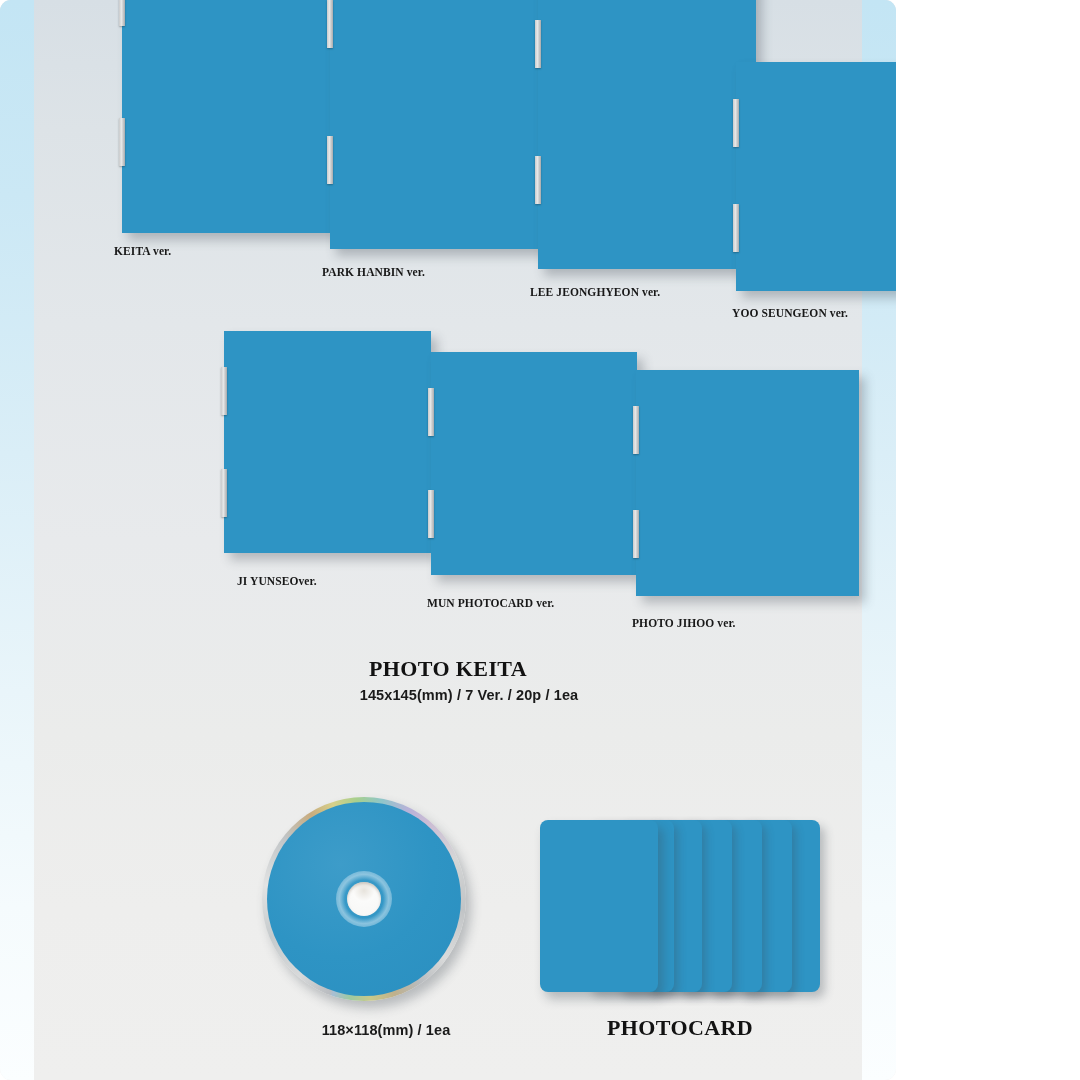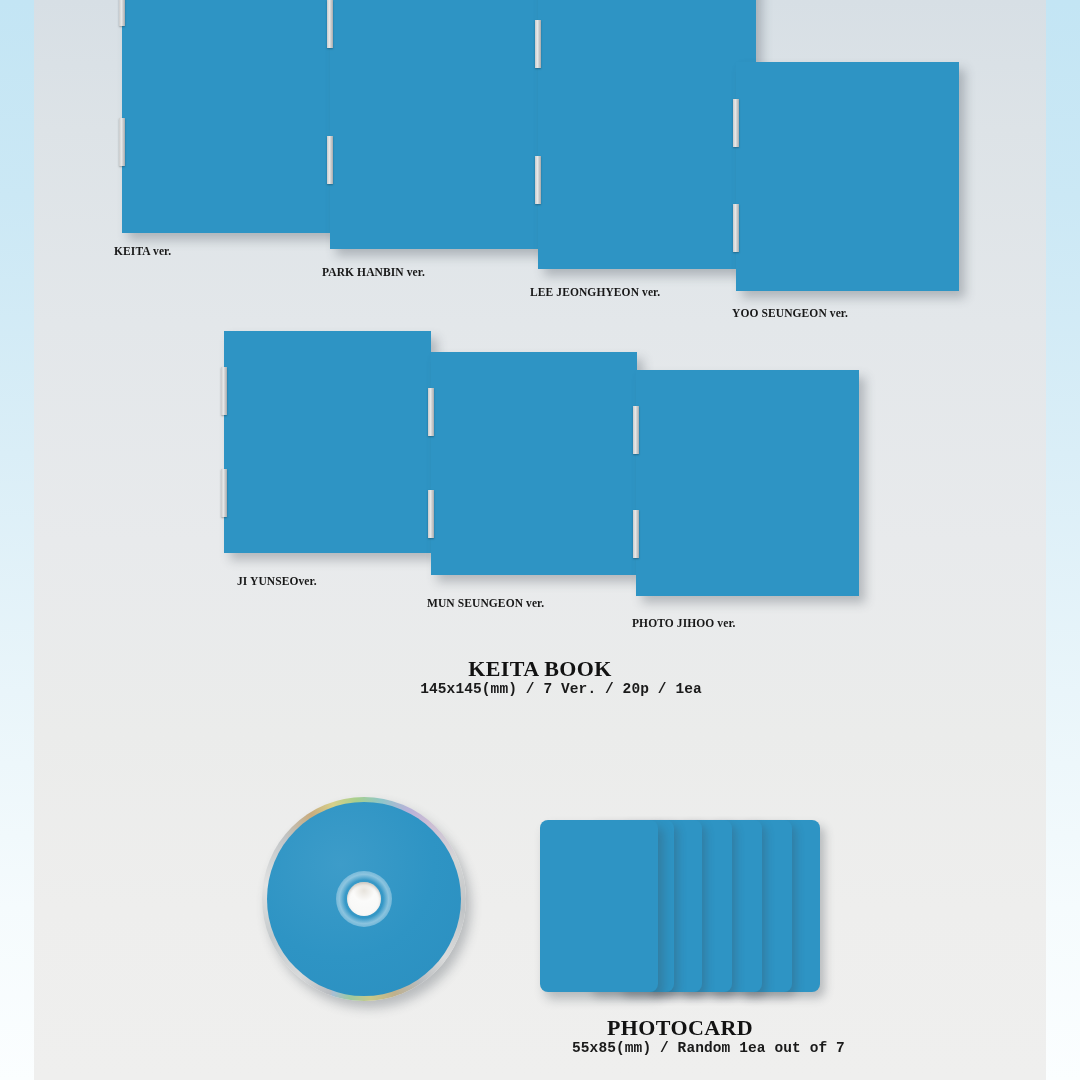--- a/index.html
+++ b/index.html
@@ -9,23 +9,24 @@
   body {
     width: 1080px;
     height: 1080px;
     overflow: hidden;
     font-family: "Liberation Serif", "DejaVu Serif", serif;
     background: #ffffff;
   }
 
   #stage {
     position: relative;
-    width: 1080px;
+    width: 896px;
     height: 1080px;
     overflow: hidden;
+    border-radius: 11px;
   }
 
   
   .bg-base {
     position: absolute;
     inset: 0;
     background: linear-gradient(to bottom,
       #d7dfe5 0%,
       #dde3e7 12%,
       #e3e7ea 30%,
@@ -96,25 +97,26 @@
   }
   .caption .title {
     font-family: "Liberation Serif", "DejaVu Serif", serif;
     font-weight: bold;
     font-size: 22px;
     letter-spacing: 0.4px;
     color: #121212;
     line-height: 1.1;
   }
   .caption .sub {
-    font-family: Liberation Mono, monospace;
+    font-family: Liberation Sans, sans-serif;
     font-weight: bold;
     font-size: 14.5px;
     letter-spacing: 0.1px;
     color: #1a1a1a;
+    margin-top: 6px;
     padding-left: 42px;
   }
 
   
   #cd-wrap {
     position: absolute;
     left: 262px;
     top: 797px;
     width: 204px;
     height: 204px;
@@ -240,51 +242,51 @@
   <div class="photobook" style="left:224px; top:331px; width:207px; height:222px;">
     <div class="staple s1"></div>
     <div class="staple s2"></div>
   </div>
   <div class="pb-label" style="left:237px; top:575px;">JI YUNSEOver.</div>
 
   <div class="photobook" style="left:431px; top:352px; width:206px; height:223px;">
     <div class="staple s1"></div>
     <div class="staple s2"></div>
   </div>
-  <div class="pb-label" style="left:427px; top:597px;">MUN SEUNGEON ver.</div>
+  <div class="pb-label" style="left:427px; top:597px;">MUN PHOTOCARD ver.</div>
 
   <div class="photobook" style="left:636px; top:370px; width:223px; height:226px;">
     <div class="staple s1"></div>
     <div class="staple s2"></div>
   </div>
   <div class="pb-label" style="left:632px; top:617px;">PHOTO JIHOO ver.</div>
 
   <div class="caption" style="left:0; right:0; top:657px;">
-    <div class="title">KEITA BOOK</div>
+    <div class="title">PHOTO KEITA</div>
     <div class="sub">145x145(mm) / 7 Ver. / 20p / 1ea</div>
   </div>
 
   <div id="cd-wrap">
     <div class="cd-rim"></div>
     <div class="cd-face"></div>
     <div class="cd-hub-ring"></div>
     <div class="cd-hole"></div>
   </div>
 
   <div class="caption" style="left:215px; width:300px; top:1016px;">
+    <div class="sub">118×118(mm) / 1ea</div>
   </div>
 
   <div id="photocards">
     <div class="pcard back" style="left:198px; width:82px;"></div>
     <div class="pcard" style="left:168px; width:84px;"></div>
     <div class="pcard" style="left:138px; width:84px;"></div>
     <div class="pcard" style="left:108px; width:84px;"></div>
     <div class="pcard" style="left:78px; width:84px;"></div>
     <div class="pcard" style="left:48px; width:86px;"></div>
     <div class="pcard front" style="left:0px; width:118px;"></div>
   </div>
 
   <div class="caption" style="left:530px; width:300px; top:1016px;">
     <div class="title">PHOTOCARD</div>
-    <div class="sub">55x85(mm) / Random 1ea out of 7</div>
   </div>
 
 </div>
 
 </body></html>

